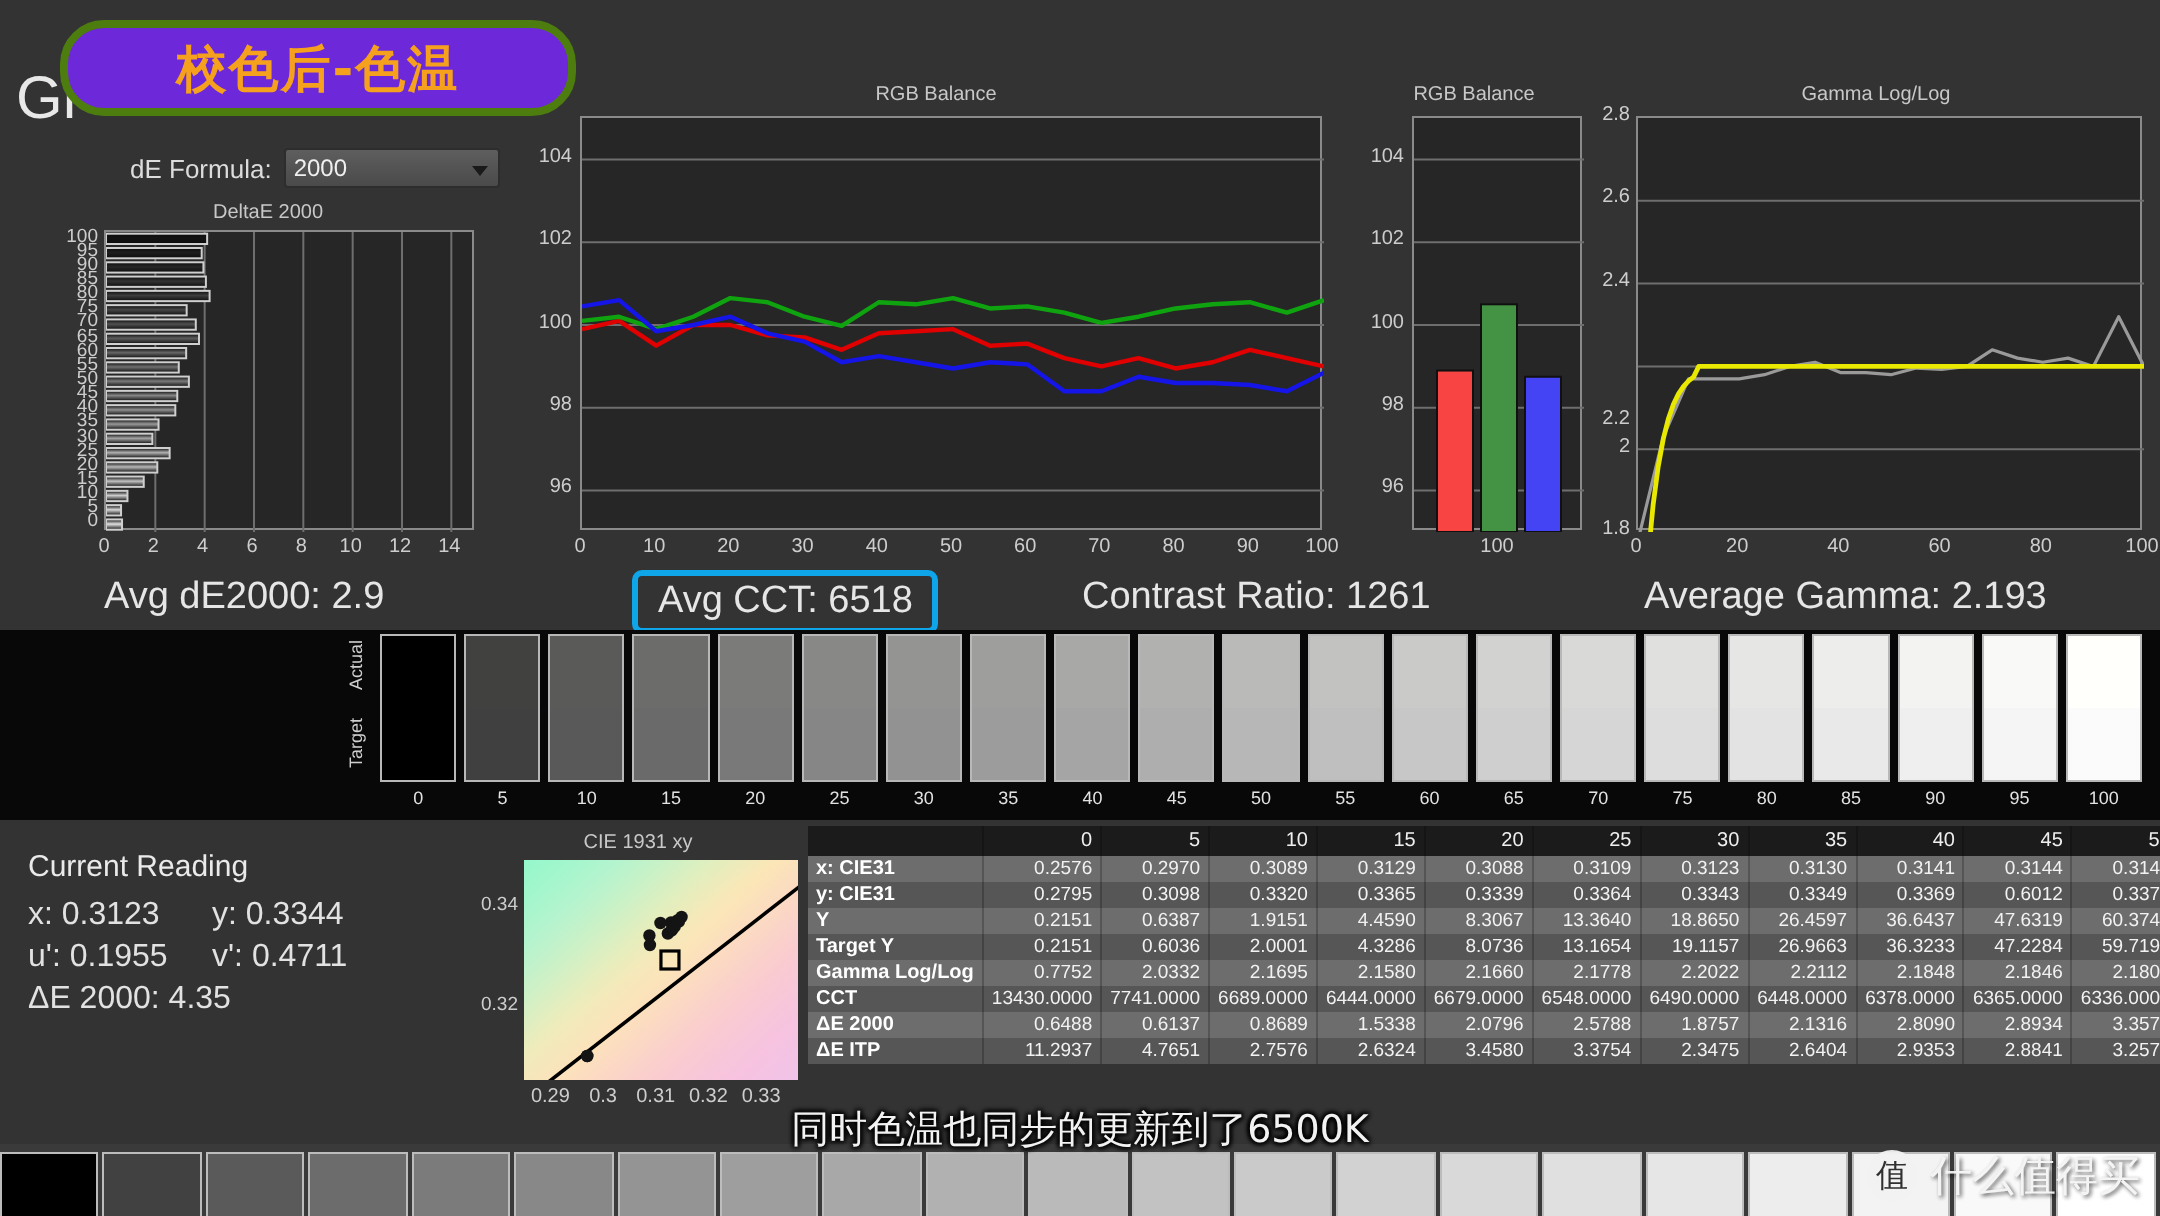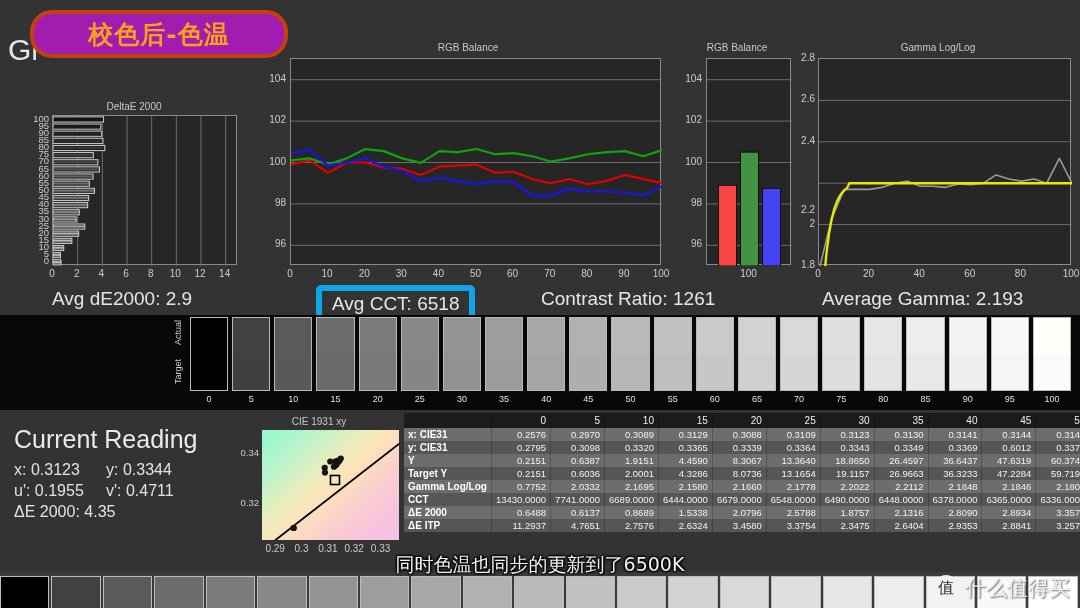--- a/index.html
+++ b/index.html
@@ -16,21 +16,21 @@
     position: absolute; left: 0; top: 0; width: 1080px; height: 315px;
     background: #333333;
   }
   .app-title {
     position: absolute; left: 8px; top: 33px;
     font-size: 30px; color: #e8e8e8; letter-spacing: 0px;
   }
   
   .callout {
     position: absolute; left: 30px; top: 10px; width: 258px; height: 48px;
-    background: #a21caf; border: 4px solid #c2410c; border-radius: 22px;
+    background: #6d28d9; border: 4px solid #4d7c0f; border-radius: 22px;
     display: flex; align-items: center; justify-content: center;
     z-index: 40;
   }
   .callout-text {
     color: #F5A11E; font-size: 25px; font-weight: bold;
     font-family: "DejaVu Sans", "Liberation Sans", sans-serif;
     letter-spacing: 1px;
   }
 
   
@@ -78,21 +78,21 @@
   #p-gamma { left: 800px; top: 42px; width: 276px; height: 241px; }
   #p-gamma .plot { left: 18px; top: 16px; width: 253px; height: 207px; }
 
   
   .summary-row {
     position: absolute; left: 0; top: 283px; width: 1080px; height: 32px;
     display: flex; align-items: center;
   }
   .summary-item { font-size: 19px; color: #e6e6e6; position: absolute; white-space: nowrap; }
   #sum-de  { left: 52px; }
-  #sum-cct { left: 316px; padding: 2px 10px; border: 6px solid #0ea5e9; border-radius: 5px; top: 2px; }
+  #sum-cct { left: 316px; padding: 2px 10px; border: 3px solid #0ea5e9; border-radius: 5px; top: 2px; }
   #sum-cr  { left: 541px; }
   #sum-gam { left: 822px; }
 
   
   .patch-strip {
     position: absolute; left: 0; top: 315px; width: 1080px; height: 95px;
     background: #080808;
   }
   .patch-vert-labels {
     position: absolute; left: 172px; top: 2px; width: 16px; height: 86px;
@@ -110,21 +110,21 @@
     width: 100%; text-align: center; font-size: 9px; color: #e2e2e2;
     margin-top: 3px;
   }
 
   
   .bottom {
     position: absolute; left: 0; top: 410px; width: 1080px; height: 162px;
     background: #333333;
   }
   .reading-panel { position: absolute; left: 14px; top: 15px; width: 215px; }
-  .reading-title { font-size: 25px; color: #eaeaea; margin-bottom: 7px; }
+  .reading-title { font-size: 15px; color: #eaeaea; margin-bottom: 7px; }
   .reading-line { font-size: 16px; color: #e2e2e2; margin-bottom: 3px; display: flex; }
   .reading-line span.k1 { width: 92px; display: inline-block; }
 
   
   #p-cie { position: absolute; left: 228px; top: 5px; width: 182px; height: 150px; }
   #p-cie .cie-title {
     position: absolute; width: 100%; text-align: center; top: 1px;
     font-size: 10px; color: #c8c8c8;
   }
   #cie-plot {
@@ -192,20 +192,27 @@
 <div id="root">
 
   <div class="charts-area">
 
     <div class="app-title">Gr</div>
 
     <div class="callout">
       <div class="callout-text">校色后-色温</div>
     </div>
 
+    <div class="de-formula-row">
+      <div class="de-formula-label">dE Formula:</div>
+      <div class="de-select">
+        <span>2000</span>
+        <span class="caret"></span>
+      </div>
+    </div>
 
     <div class="panel" id="p-delta">
       <div class="panel-title">DeltaE 2000</div>
       <div class="plot" id="delta-plot">
           <svg width="185" height="150" viewBox="0 0 185 150" style="position: absolute; left: 0px; top: 0px;">
             <line x1="24.666666666666668" y1="0" x2="24.666666666666668" y2="150" stroke="#6e6e6e" stroke-width="1"></line>
             <line x1="49.333333333333336" y1="0" x2="49.333333333333336" y2="150" stroke="#6e6e6e" stroke-width="1"></line>
             <line x1="74" y1="0" x2="74" y2="150" stroke="#6e6e6e" stroke-width="1"></line>
             <line x1="98.66666666666667" y1="0" x2="98.66666666666667" y2="150" stroke="#6e6e6e" stroke-width="1"></line>
             <line x1="123.33333333333333" y1="0" x2="123.33333333333333" y2="150" stroke="#6e6e6e" stroke-width="1"></line>

